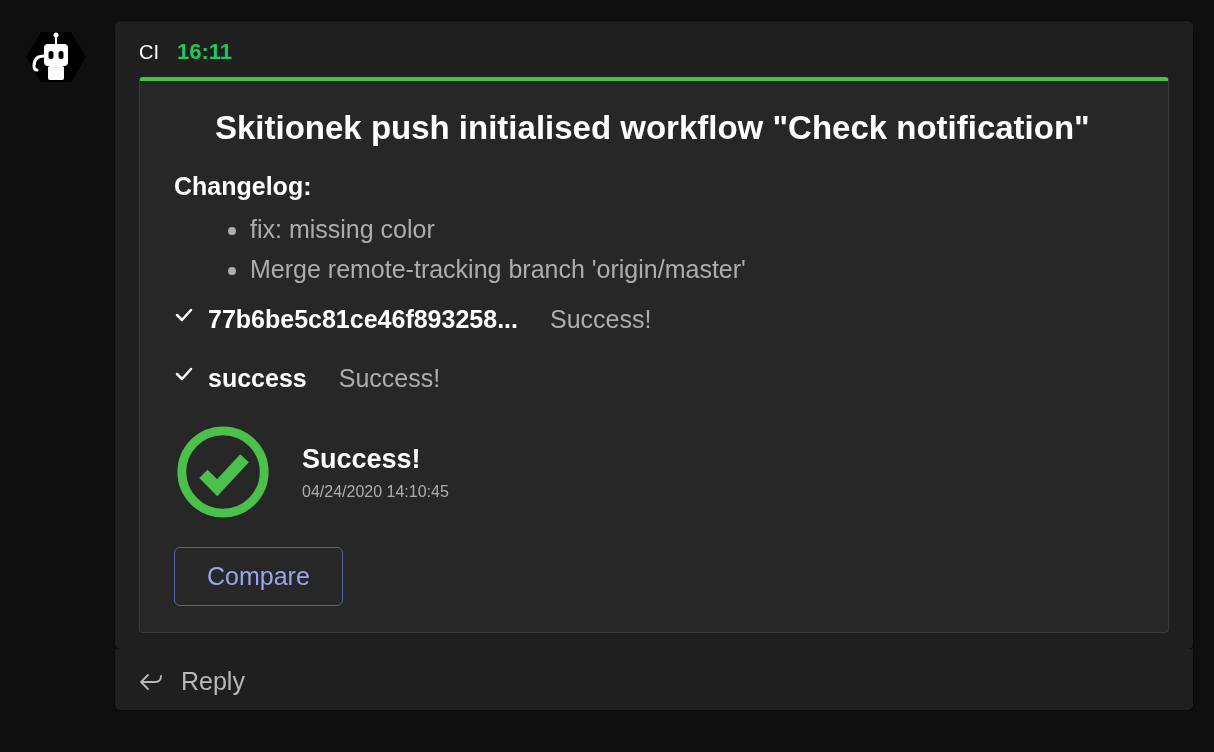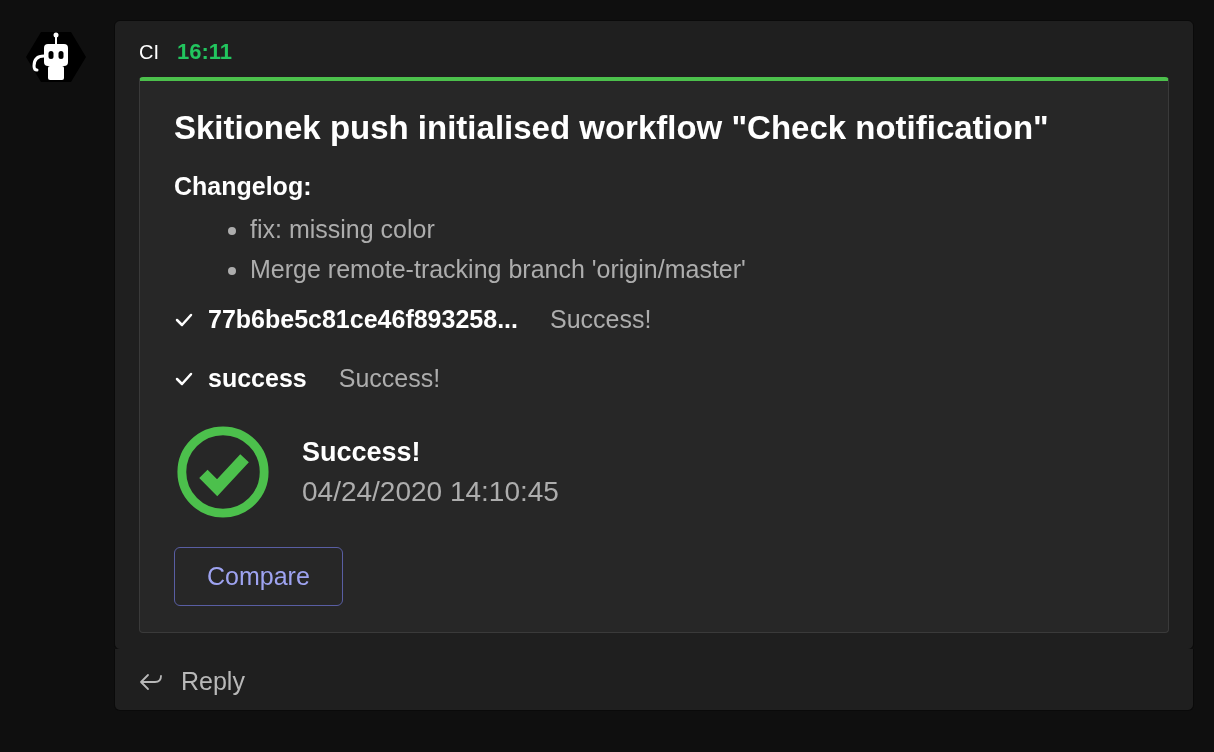--- a/index.html
+++ b/index.html
@@ -55,40 +55,40 @@
       border-radius: 4px;
       border-top: 4px solid #4cc04c;
       padding: 26px 34px 26px 34px;
     }
     .card-title {
       font-size: 33px;
       font-weight: 700;
       color: #ffffff;
       margin-bottom: 24px;
       line-height: 1.25;
+      margin-left: 41px;
     }
     .changelog-label {
       font-size: 25px;
       font-weight: 700;
       color: #ffffff;
       margin-bottom: 8px;
     }
     .changelog-list {
       list-style: disc;
       padding-left: 76px;
       margin-bottom: 16px;
     }
     .changelog-list li {
       color: #adadad;
       font-size: 25px;
       line-height: 1.6;
     }
     .status-line {
       display: flex;
-      align-items: center;
       gap: 14px;
       margin-bottom: 30px;
       font-size: 25px;
     }
     .check-icon {
       width: 20px;
       height: 20px;
       flex-shrink: 0;
     }
     .commit-hash {
@@ -114,21 +114,21 @@
       height: 98px;
       flex-shrink: 0;
     }
     .success-text-block .main {
       font-size: 27px;
       font-weight: 600;
       color: #ffffff;
       margin-bottom: 8px;
     }
     .success-text-block .dt {
-      font-size: 28px;
+      font-size: 16px;
       color: #adadad;
     }
     .button-row {
       display: flex;
       gap: 18px;
     }
     .action-btn {
       border: 1.5px solid #595ea3;
       background: transparent;
       color: #9ea3f0;

